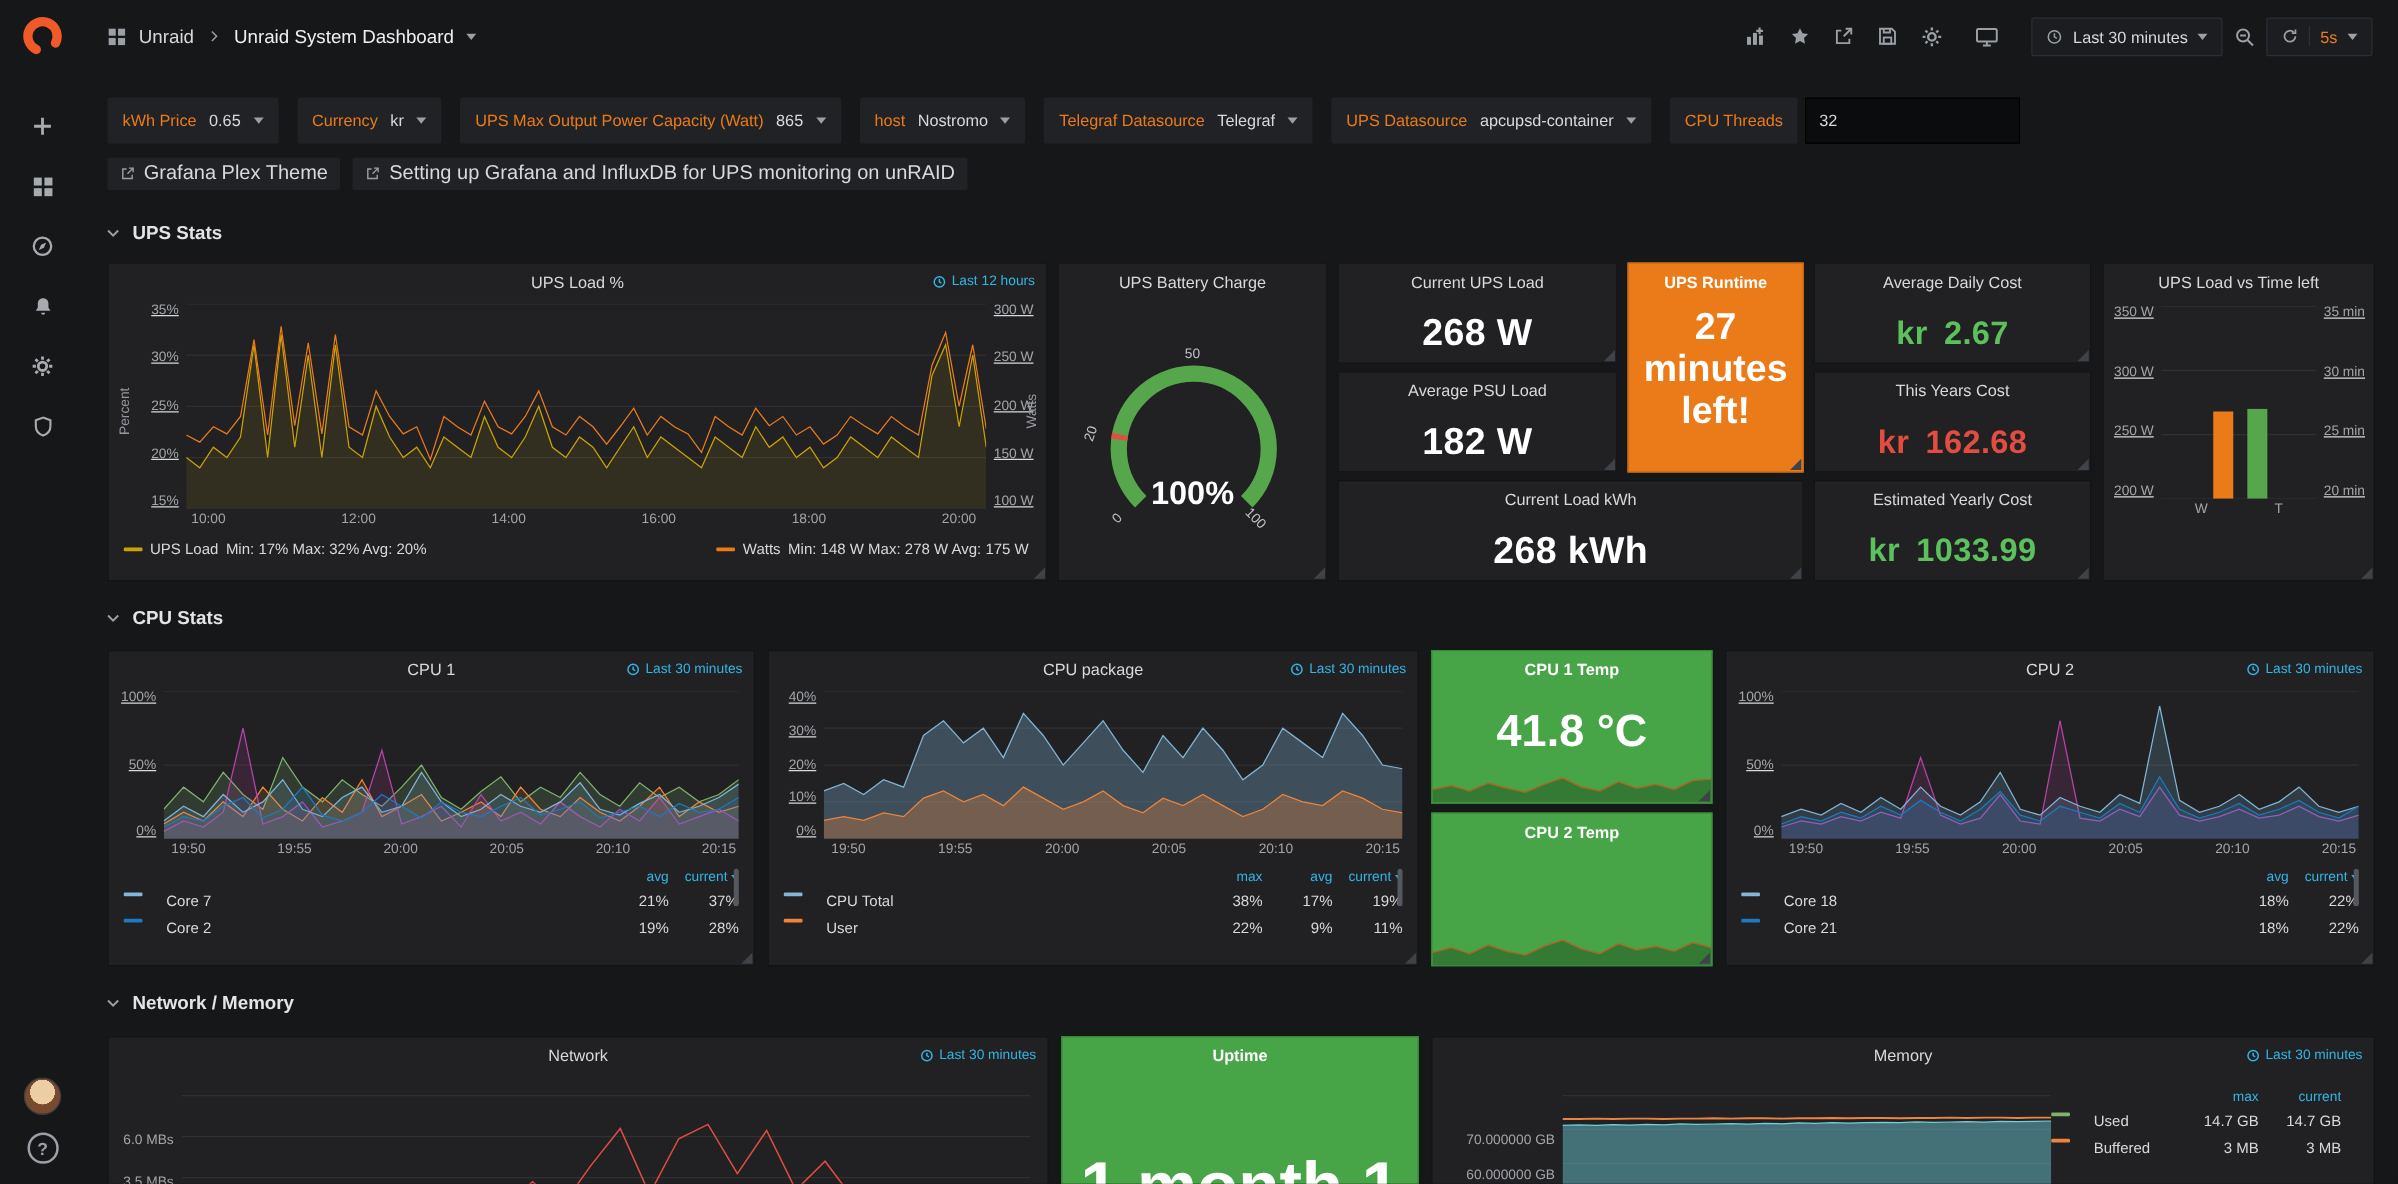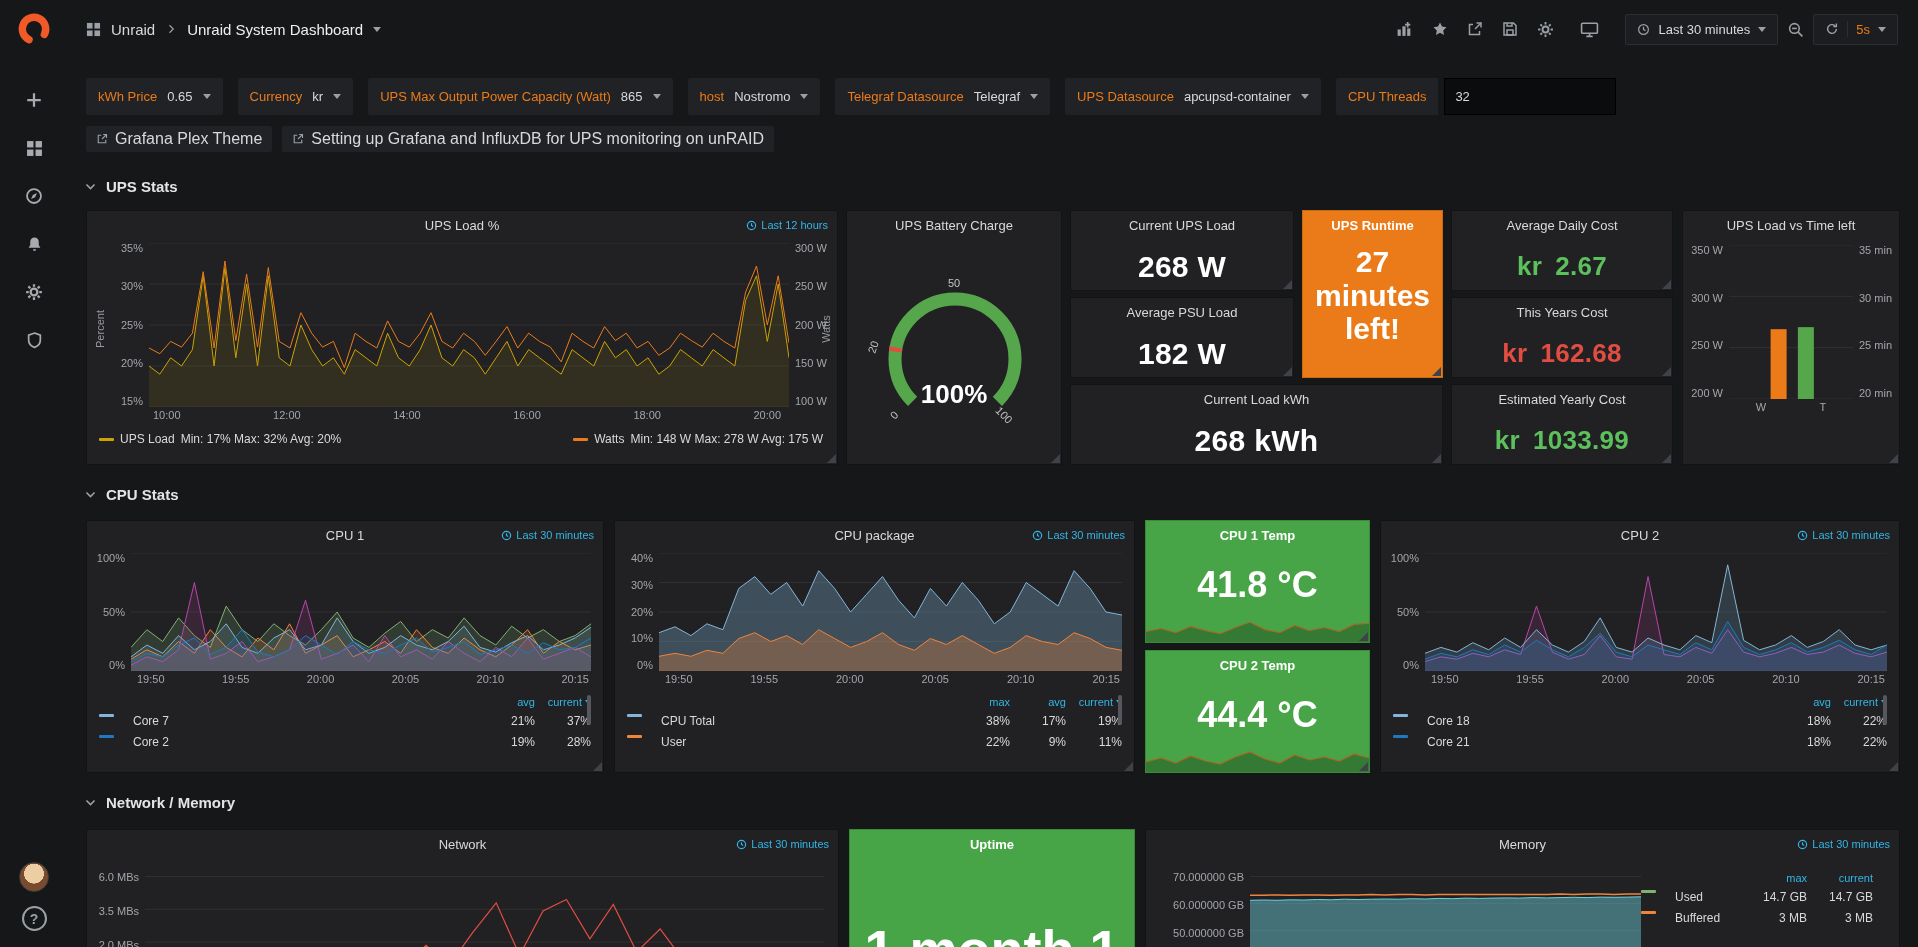--- a/index.html
+++ b/index.html
@@ -44,25 +44,25 @@
   .link-chip svg { color:#9aa0a6; }
 
   
   .row-head { position:absolute; display:flex; align-items:center; gap:9px; font-size:15px; font-weight:600; color:#e3e4e6; height:24px; }
   .row-head svg { color:#9aa0a6; }
 
   
   .panel { position:absolute; background:#212124; border:1px solid #131315; }
   .panel-title { height:30px; line-height:30px; text-align:center; font-size:13px; font-weight:500; color:#d8d9da; white-space:nowrap; overflow:hidden; }
   .badge { position:absolute; top:8px; right:9px; display:flex; align-items:center; gap:4px; color:#33b5e5; font-size:11px; z-index:3; }
-  .graph-body { display:flex; }
+  .graph-body { display:flex;text-decoration:underline; }
   .yaxis { display:flex; flex-direction:column; justify-content:space-between; align-items:flex-end; font-size:11px; color:#a2a6aa; padding-right:6px; line-height:11px; }
   .yaxis.right { align-items:flex-start; padding-left:6px; padding-right:0; }
   .yaxis-abs { position:relative; font-size:11px; color:#a2a6aa; }
-  .yaxis-abs span { position:absolute; right:6px; white-space:nowrap; }
+  .yaxis-abs span { position:absolute; right:6px; white-space:nowrap;margin-top:35px; }
   .plot { position:relative; flex:1; }
   .plot svg { position:absolute; left:0; top:0; width:100%; height:100%; }
   .xaxis { display:flex; justify-content:space-between; font-size:11px; color:#a2a6aa; height:16px; align-items:center; }
   .axis-title { position:absolute; font-size:11px; color:#9599a0; transform:rotate(-90deg); width:70px; text-align:center; }
   .legend-inline { display:flex; justify-content:space-between; padding:9px 14px 0 12px; font-size:12px; color:#d8d9da; }
   .leg-item { display:flex; align-items:center; gap:6px; white-space:nowrap; }
   .dash { width:15px; height:3px; border-radius:1px; display:inline-block; }
   .legend-table { position:relative; font-size:12px; color:#d8d9da; margin-top:7px; }
   .lt-head { display:flex; justify-content:flex-end; color:#33b5e5; font-size:11px; height:16px; align-items:center; }
   .lt-col { width:56px; text-align:right; display:inline-flex; justify-content:flex-end; align-items:center; gap:3px; }
@@ -659,21 +659,20 @@
   <div class="temp-value" data-interactable="false">41.8 °C</div>
   <svg class="spark" data-interactable="false" viewBox="0 0 223 28" preserveAspectRatio="none">
       <path d="M0,28 L0.0,17.6 L14.9,14.5 L29.7,18.7 L44.6,12.4 L59.5,16.6 L74.3,19.7 L89.2,13.5 L104.1,8.3 L118.9,15.6 L133.8,18.7 L148.7,11.4 L163.5,16.6 L178.4,13.5 L193.3,17.6 L208.1,10.4 L223.0,9.3 L223,28 Z" fill="rgba(0,0,0,0.26)"></path>
       <path d="M0.0,17.6 L14.9,14.5 L29.7,18.7 L44.6,12.4 L59.5,16.6 L74.3,19.7 L89.2,13.5 L104.1,8.3 L118.9,15.6 L133.8,18.7 L148.7,11.4 L163.5,16.6 L178.4,13.5 L193.3,17.6 L208.1,10.4 L223.0,9.3" fill="none" stroke="rgba(180,100,35,0.9)" stroke-width="1.2"></path>
     </svg>
 <div class="rsz" data-interactable="true"></div>
   </div>
 
 <div class="panel green" style="left:1145px;top:650px;width:225px;height:123px" data-interactable="false">
   <div class="panel-title" data-interactable="true">CPU 2 Temp</div>
-  <div class="temp-value" data-interactable="false">44.4 °C</div>
   <svg class="spark" data-interactable="false" viewBox="0 0 223 28" preserveAspectRatio="none">
       <path d="M0,28 L0.0,18.0 L14.9,14.0 L29.7,19.0 L44.6,12.0 L59.5,17.0 L74.3,20.0 L89.2,13.0 L104.1,8.0 L118.9,15.0 L133.8,19.0 L148.7,11.0 L163.5,16.0 L178.4,13.0 L193.3,17.0 L208.1,10.0 L223.0,14.0 L223,28 Z" fill="rgba(0,0,0,0.26)"></path>
       <path d="M0.0,18.0 L14.9,14.0 L29.7,19.0 L44.6,12.0 L59.5,17.0 L74.3,20.0 L89.2,13.0 L104.1,8.0 L118.9,15.0 L133.8,19.0 L148.7,11.0 L163.5,16.0 L178.4,13.0 L193.3,17.0 L208.1,10.0 L223.0,14.0" fill="none" stroke="rgba(180,100,35,0.9)" stroke-width="1.2"></path>
     </svg>
 <div class="rsz" data-interactable="true"></div>
   </div>
 
 <div class="panel" style="left:1380px;top:520px;width:520px;height:253px" data-interactable="false">
   <div class="panel-title" data-interactable="true">CPU 2</div>
   <div class="badge" data-interactable="false">

